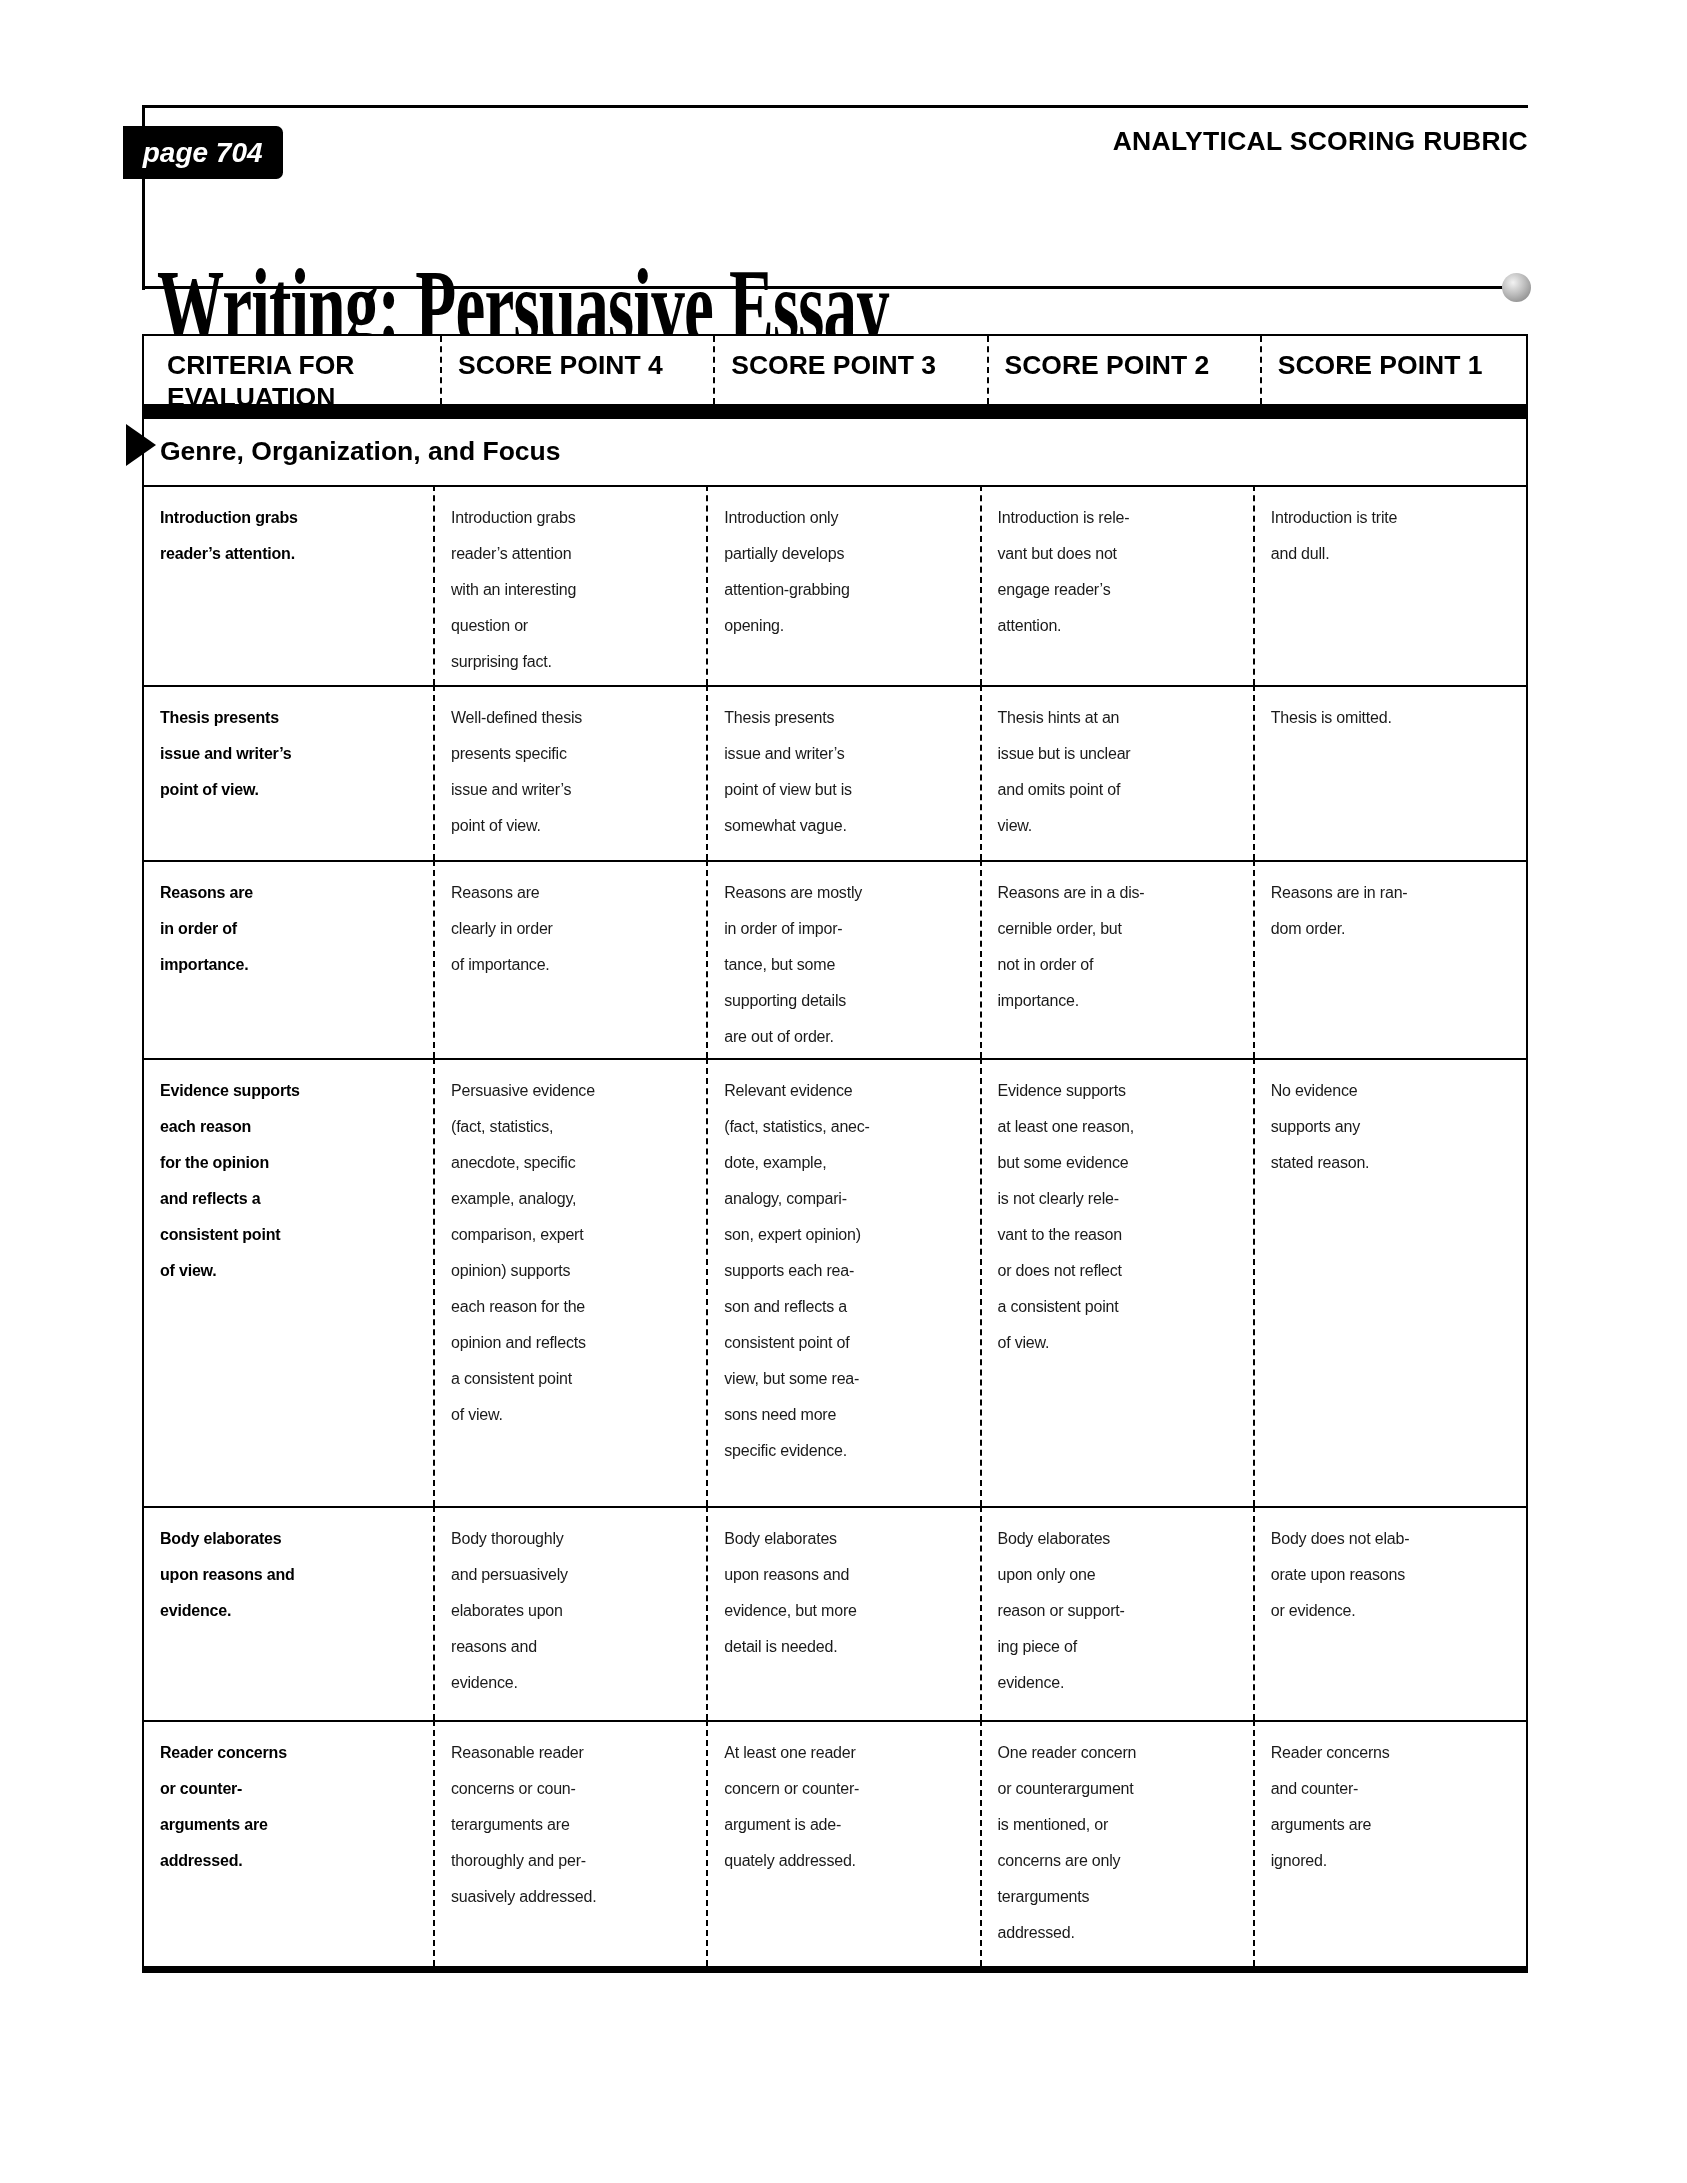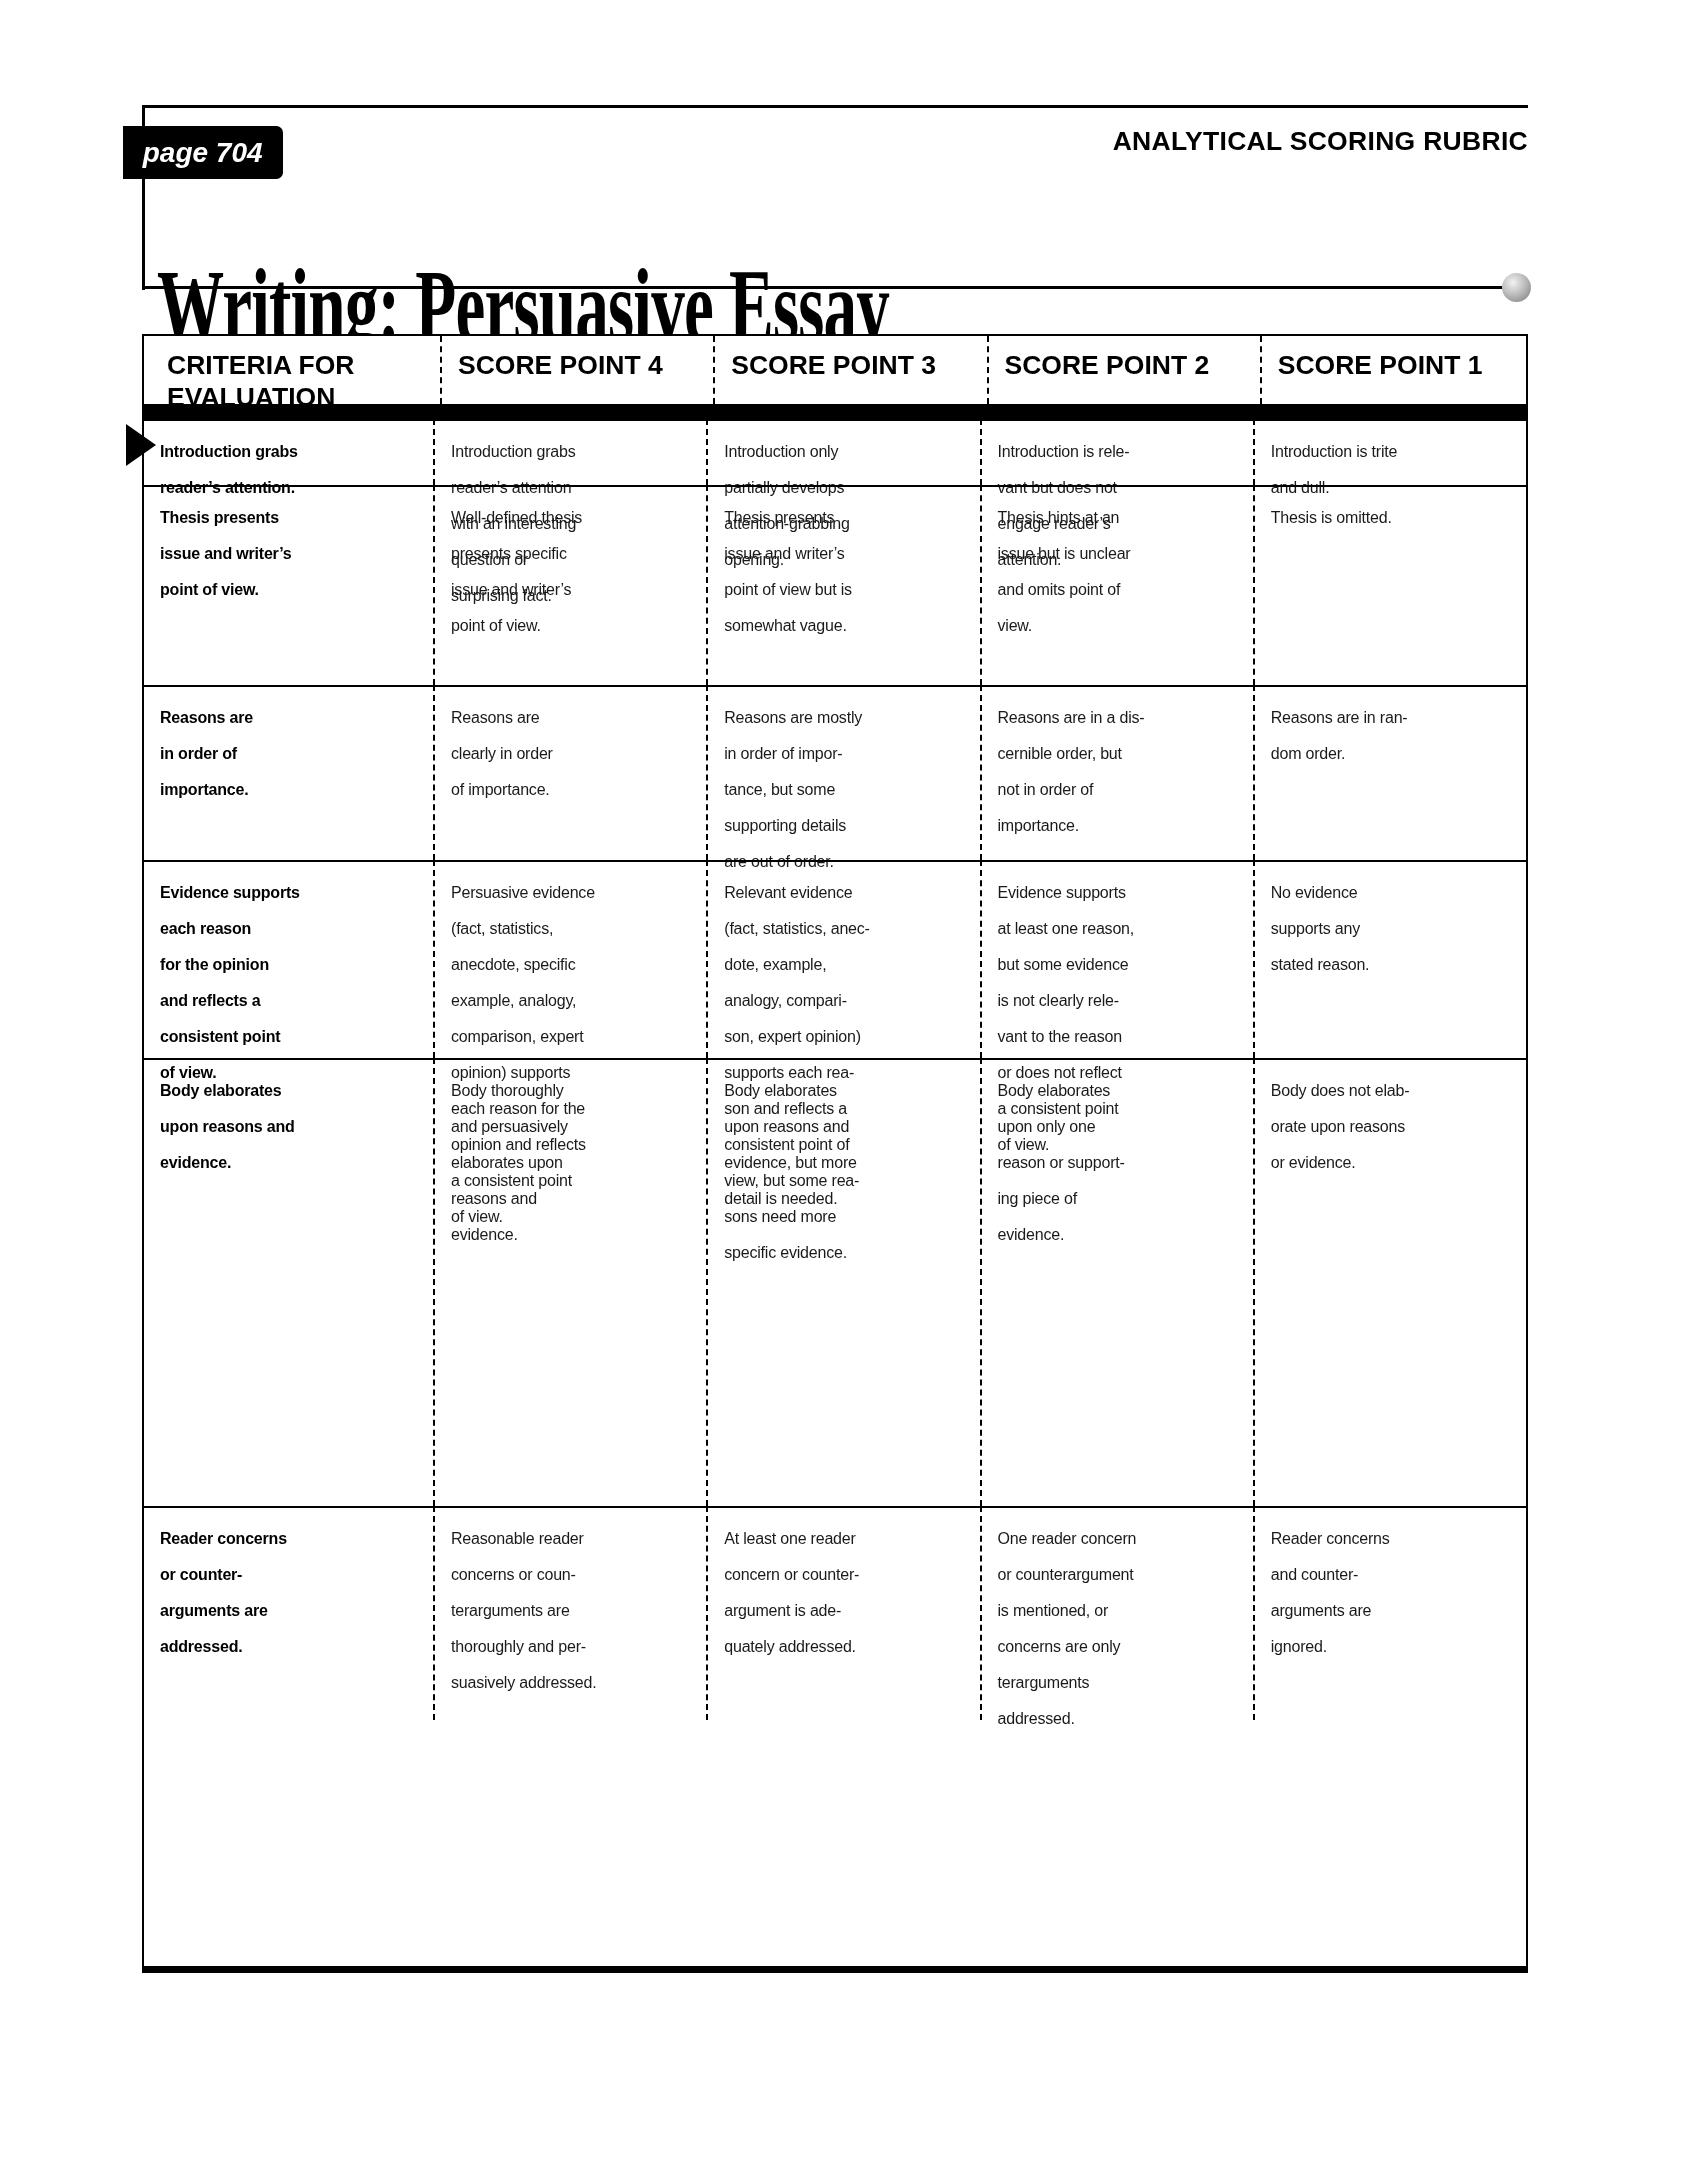--- a/index.html
+++ b/index.html
@@ -94,20 +94,21 @@
     <div class="hcell">CRITERIA FOR
 EVALUATION</div>
     <div class="hcell dash">SCORE POINT 4</div>
     <div class="hcell dash">SCORE POINT 3</div>
     <div class="hcell dash">SCORE POINT 2</div>
     <div class="hcell dash">SCORE POINT 1</div>
   </div>
 
   <div class="black-bar"></div>
 
+  <div class="section-cell">Genre, Organization, and Focus</div>
 
   <div class="tr">
     <div class="cell crit">Introduction grabs
 reader’s attention.</div>
     <div class="cell dash">Introduction grabs
 reader’s attention
 with an interesting
 question or
 surprising fact.</div>
     <div class="cell dash">Introduction only

